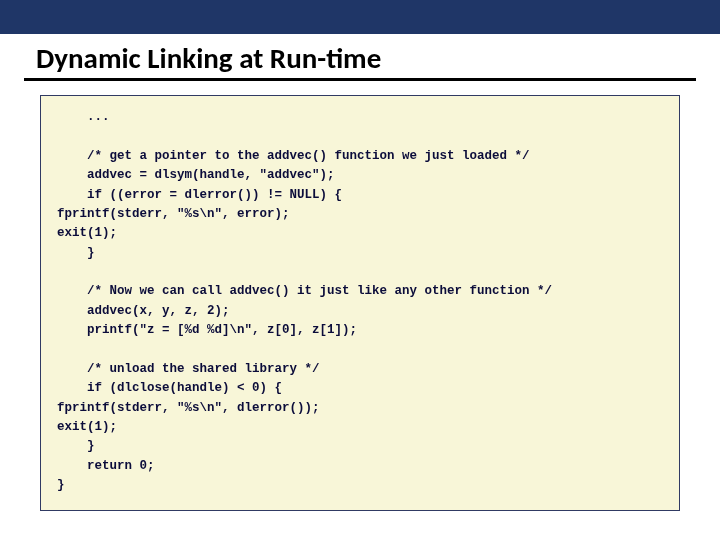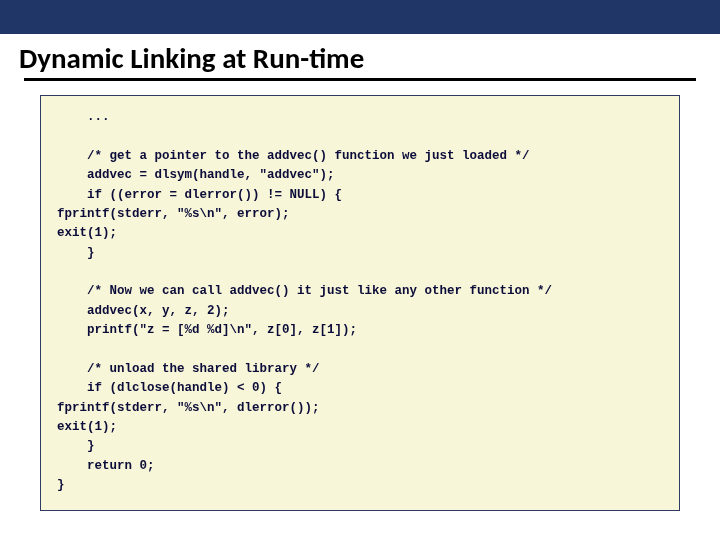--- a/index.html
+++ b/index.html
@@ -13,21 +13,21 @@
   }
   .top-bar {
     background: #1f3667;
     height: 34px;
     width: 100%;
   }
   .title {
     font-size: 29px;
     font-weight: 700;
     color: #000;
-    margin: 6px 0 2px 19px;
+    margin: 6px 0 2px 36px;
   }
   .title-underline {
     height: 3px;
     background: #000;
     margin: 2px 24px 0 24px;
   }
   .code-box {
     margin: 14px 40px 0 40px;
     background: #f8f6d8;
     border: 1px solid #303a63;

